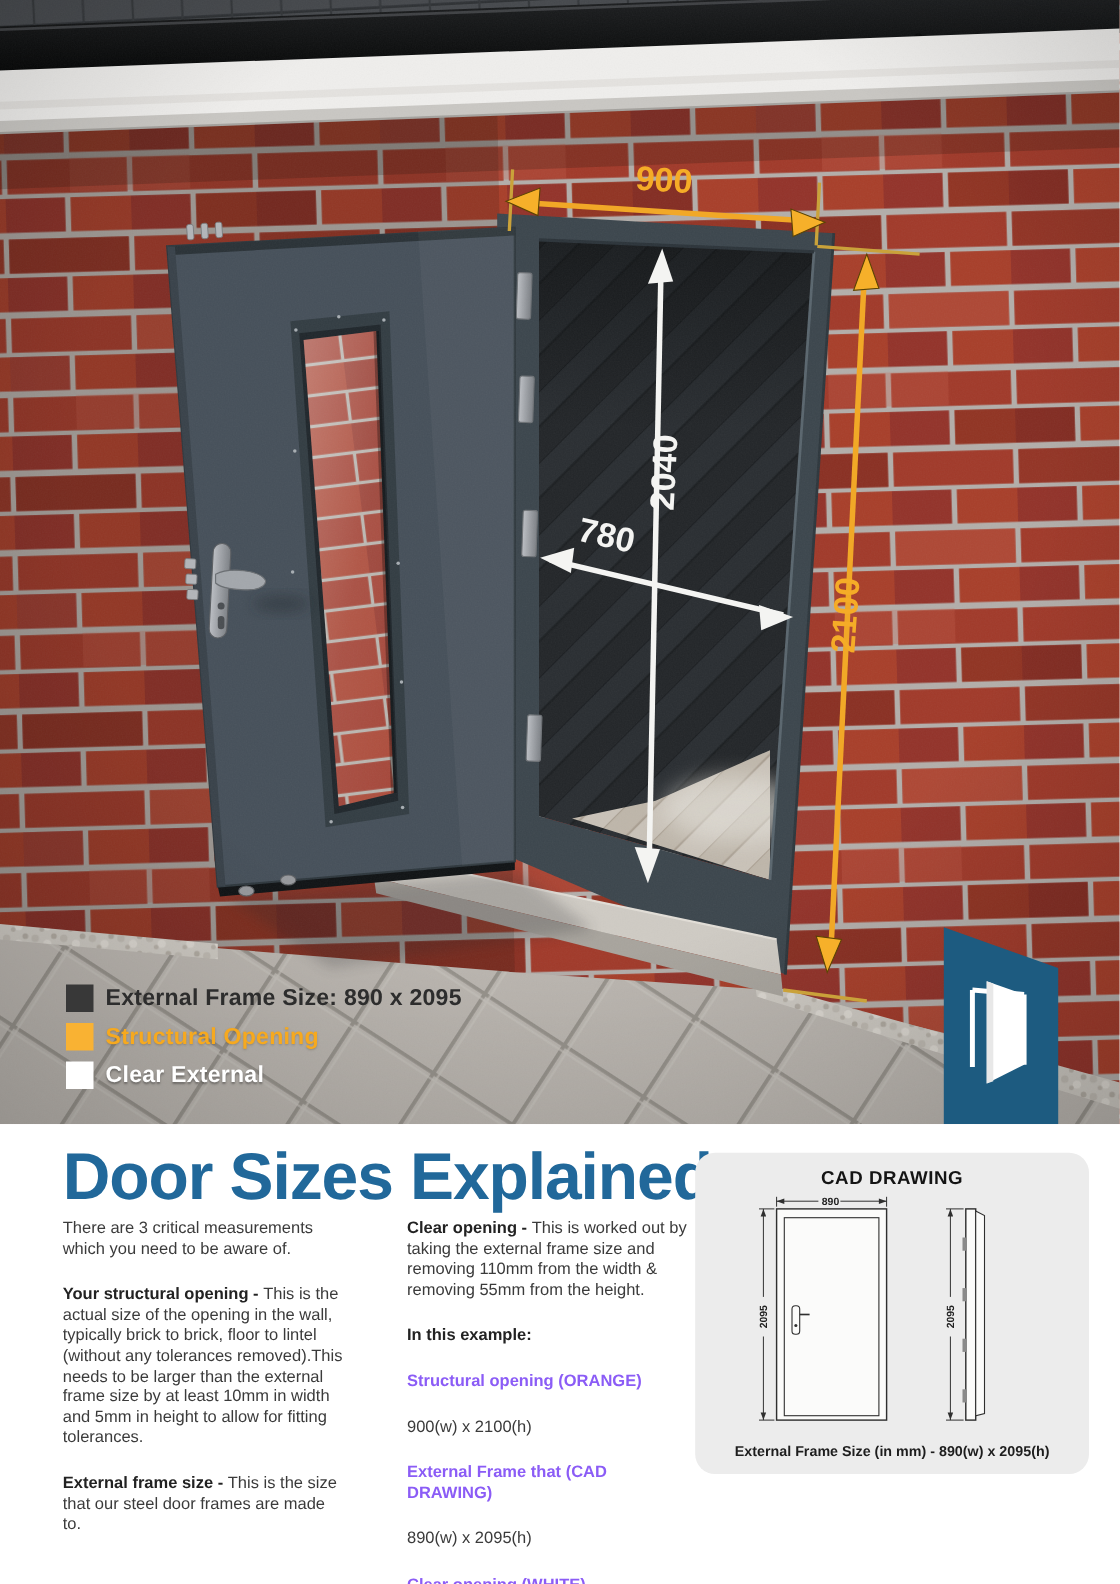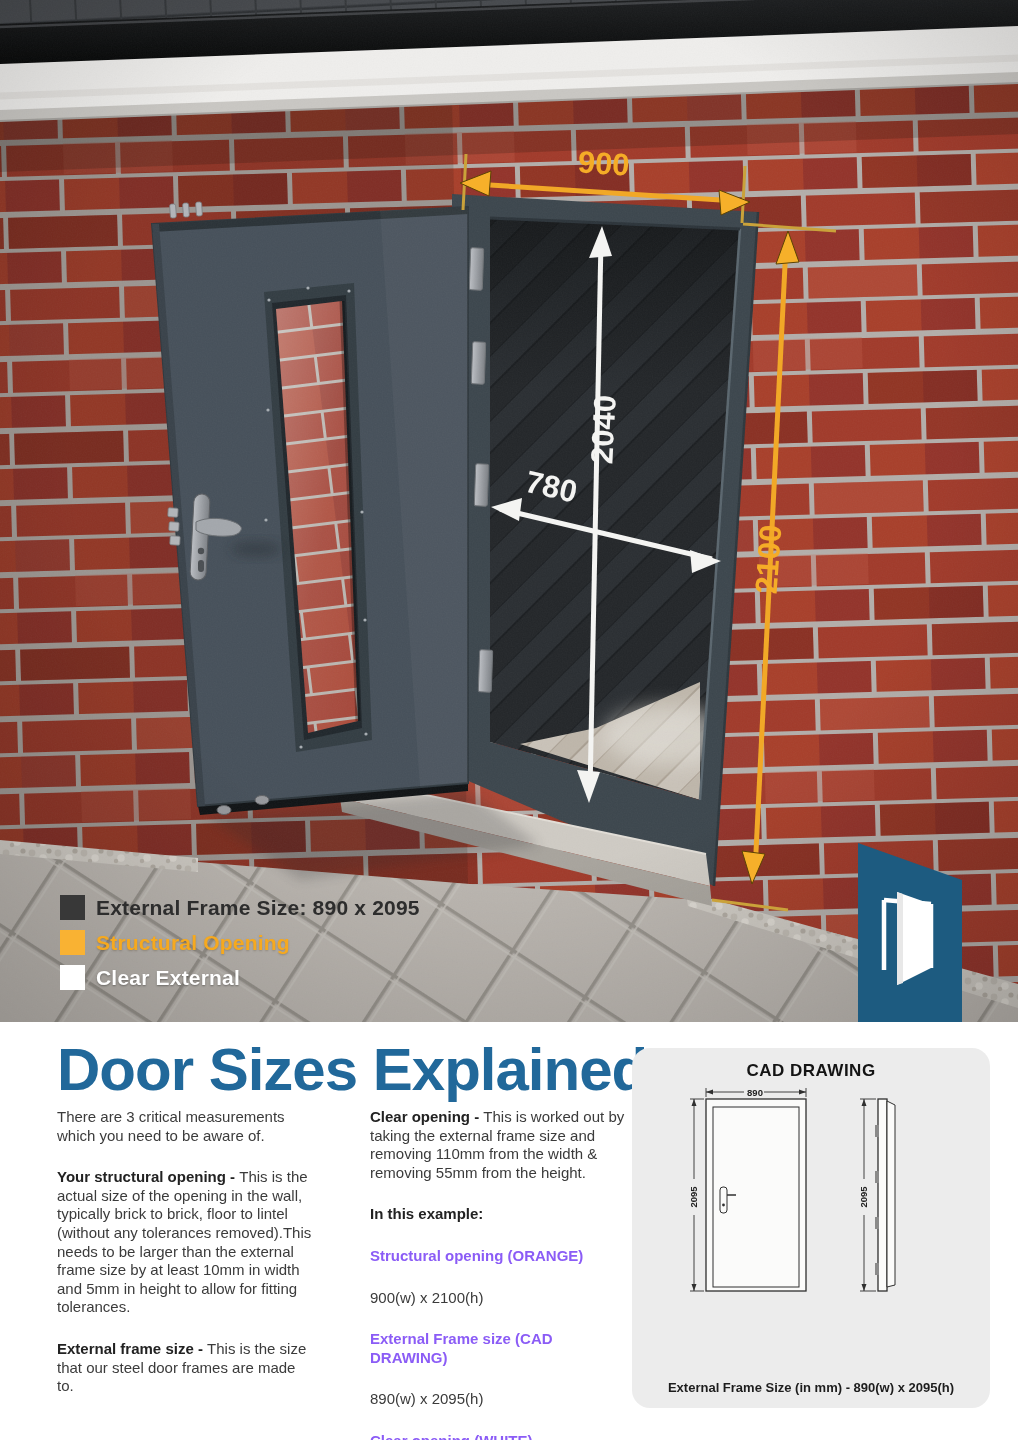--- a/index.html
+++ b/index.html
@@ -29,21 +29,21 @@
   .col{position:absolute;top:86px;font-size:15px;line-height:1.24;color:#3b3b3b;}
   .col-1{left:57px;width:258px;}
   .col-2{left:370px;width:258px;}
   .col p{margin:0 0 23px 0;}
   .col b{color:#222;}
   .ex-head{font-weight:bold;color:#222;margin:0;}
   .ex-label{font-weight:bold;color:#8b5cf6;margin:23px 0 0 0;}
   .ex-label.first{margin-top:0;}
   .ex-value{margin:0;}
 
-  .cad{position:absolute;left:632px;top:26px;width:358px;height:360px;background:#ececec;
+  .cad{position:absolute;left:632px;top:26px;width:358px;height:292px;background:#ececec;
        border-radius:18px;}
   .cad-title{text-align:center;font-size:17px;font-weight:bold;color:#141414;
              letter-spacing:.5px;margin:13px 0 2px 0;}
   .cad svg{display:block;margin:0 auto;}
   .cad-caption{position:absolute;left:0;right:0;bottom:13px;text-align:center;
                font-size:13px;font-weight:bold;color:#1d1d1d;}
 </style>
 </head>
 <body>
 
@@ -312,21 +312,21 @@
       <p>There are 3 critical measurements which you need to be aware of.</p>
       <p><b>Your structural opening - </b><span>This is the actual size of the opening in the wall, typically brick to brick, floor to lintel (without any tolerances removed).This needs to be larger than the external frame size by at least 10mm in width and 5mm in height to allow for fitting tolerances.</span></p>
       <p><b>External frame size - </b><span>This is the size that our steel door frames are made to.</span></p>
     </div>
 
     <div class="col col-2">
       <p><b>Clear opening - </b><span>This is worked out by taking the external frame size and removing 110mm from the width &amp; removing 55mm from the height.</span></p>
       <p class="ex-head">In this example:</p>
       <p class="ex-label first">Structural opening (ORANGE)</p>
       <p class="ex-value">900(w) x 2100(h)</p>
-      <p class="ex-label">External Frame size (CAD DRAWING)</p>
+      <p class="ex-label">External Frame that (CAD DRAWING)</p>
       <p class="ex-value">890(w) x 2095(h)</p>
       <p class="ex-label">Clear opening (WHITE)</p>
 
     </div>
 
     <div class="cad">
       <div class="cad-title">CAD DRAWING</div>
       <svg viewBox="0 0 358 218" width="358" height="218">
         <g stroke="#2f2f2f" fill="none" stroke-width="1.3">
 

